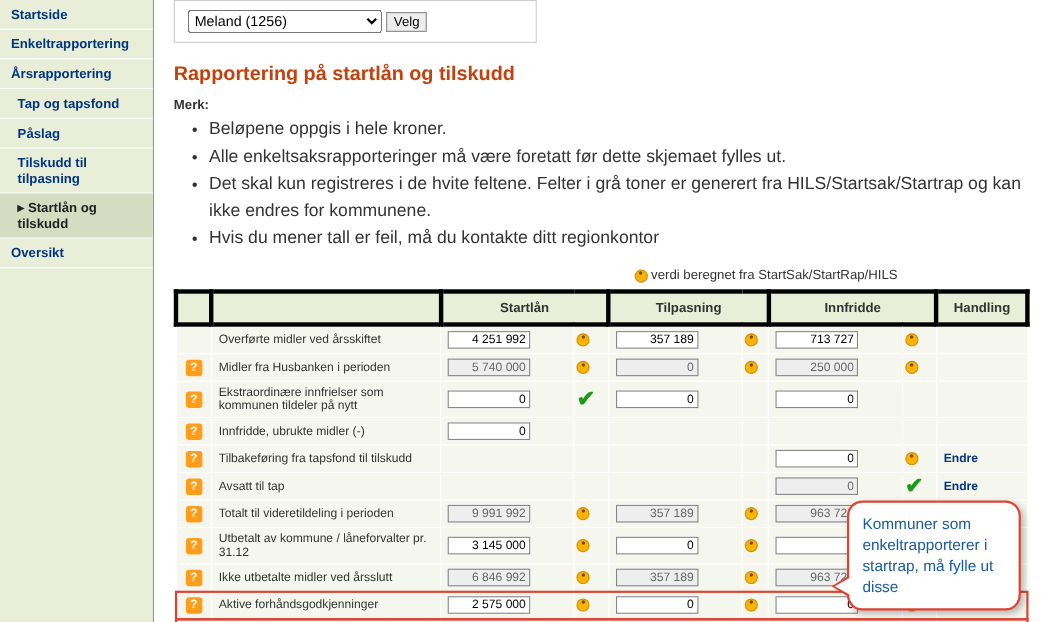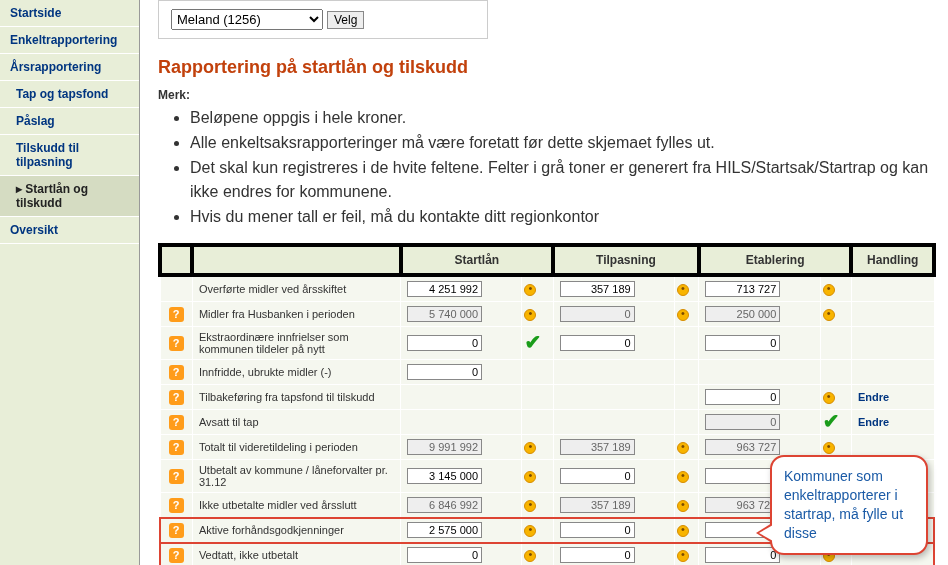--- a/index.html
+++ b/index.html
@@ -5,21 +5,21 @@
     * { box-sizing: border-box; margin: 0; padding: 0; }
     body { font-family: Arial, sans-serif; font-size: 12px; color: #333; background: #fff; }
     .container { display: flex; width: 948px; }
     .sidebar { width: 140px; background: #e8eed8; border-right: 1px solid #999; }
     .sidebar-item { display: block; padding: 6px 10px; border-bottom: 1px solid #fff; color: #003580; font-weight: bold; cursor: pointer; text-decoration: none; font-size: 12px; }
     .sidebar-item.sub { padding-left: 16px; }
     .sidebar-item.active { background: #d5dcc2; color: #222; }
     .sidebar-item.active::before { content: "▸ "; }
     .main { flex: 1; padding: 0 12px 20px 18px; }
     .selector-box { border: 1px solid #ccc; padding: 8px 12px; margin-bottom: 18px; width: 330px; display: flex; gap: 4px; align-items: center; }
-    select { font-size: 13px; padding: 1px; width: 152px; }
+    select { font-size: 13px; padding: 1px; width: 176px; }
     .btn { background: #eee; border: 1px solid #888; padding: 1px 6px; font-size: 12px; cursor: pointer; }
     h2 { font-size: 18px; font-weight: bold; margin-bottom: 10px; color: #c2410c; }
     .merk-label { font-weight: bold; font-size: 12px; margin-bottom: 4px; }
     ul.merk { margin: 0 0 14px 32px; font-size: 16px; line-height: 1.5; }
     ul.merk li { margin-bottom: 1px; }
     .legend { text-align: right; margin: 8px 0 6px 0; font-size: 12px; padding-right: 120px; }
     .bullet-icon { display: inline-block; width: 12px; height: 12px; background: #f8b400; border-radius: 50%; border: 1px solid #d68c00; vertical-align: middle; position: relative; }
     .bullet-icon::after { content: "•"; position: absolute; top: -3px; left: 3px; font-size: 11px; color: #7a4a00; }
     .help-icon { display: inline-block; width: 15px; height: 15px; background: #ff9c1a; border-radius: 3px; color: #fff; font-weight: bold; text-align: center; line-height: 15px; font-size: 11px; cursor: pointer; }
     .check-icon { display: inline-block; width: 18px; height: 16px; position: relative; vertical-align: middle; }
@@ -61,28 +61,31 @@
       <button class="btn">Velg</button>
     </div>
     <h2>Rapportering på startlån og tilskudd</h2>
     <div class="merk-label">Merk:</div>
     <ul class="merk" id="merk-list">
         <li>Beløpene oppgis i hele kroner.</li>
         <li>Alle enkeltsaksrapporteringer må være foretatt før dette skjemaet fylles ut.</li>
         <li>Det skal kun registreres i de hvite feltene. Felter i grå toner er generert fra HILS/Startsak/Startrap og kan ikke endres for kommunene.</li>
         <li>Hvis du mener tall er feil, må du kontakte ditt regionkontor</li>
       </ul>
+    <div class="legend">
+      <span class="bullet-icon"></span><span> verdi beregnet fra StartSak/StartRap/HILS</span>
+    </div>
     <table class="data">
       <thead>
           <tr id="thead-row">
             <th style="width: 22px;"></th>
             <th style="width: 180px; text-align: left;"></th>
             <th colspan="2">Startlån</th>
             <th colspan="2">Tilpasning</th>
-            <th colspan="2">Etablering</th>
+            <th colspan="2">Innfridde</th>
             <th colspan="2">Handling</th>
           </tr>
         </thead>
       <tbody id="tbody">
           <tr>
             <td class="help-cell"></td>
             <td class="label">Overførte midler ved årsskiftet</td>
             <td class="val"><input type="text" value="4 251 992" style=""></td>
             <td class="mark"><span class="bullet-icon"></span></td>
             <td class="val"><input type="text" value="357 189" style=""></td>

